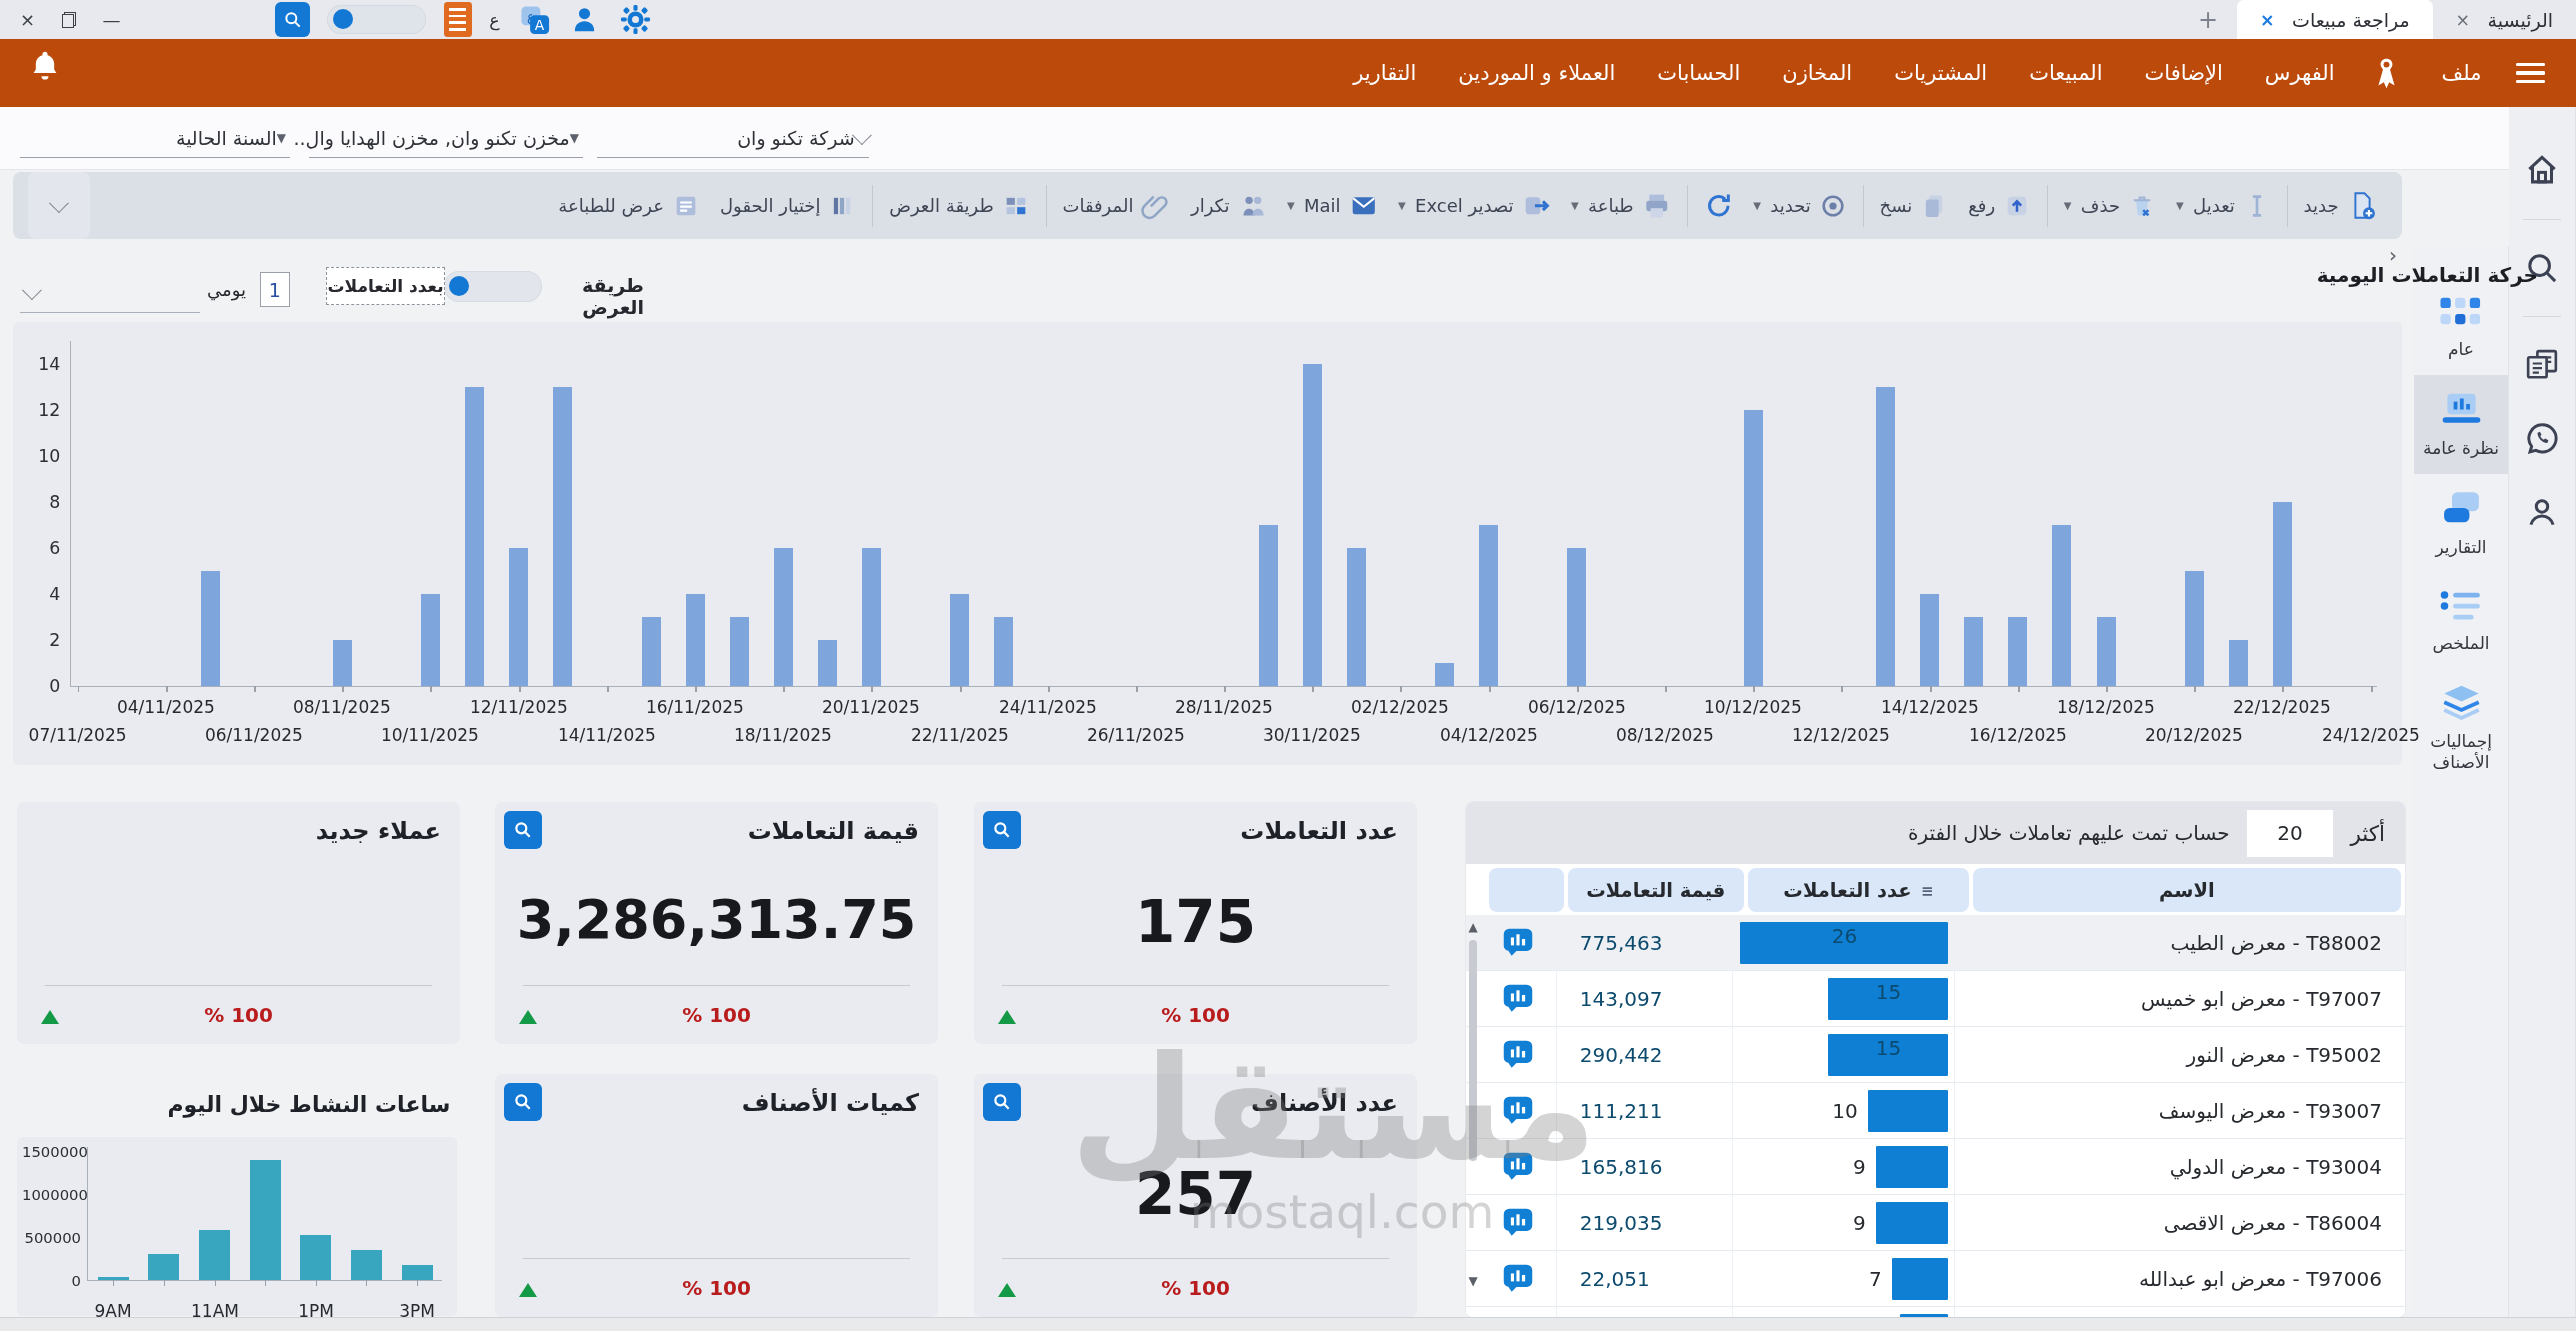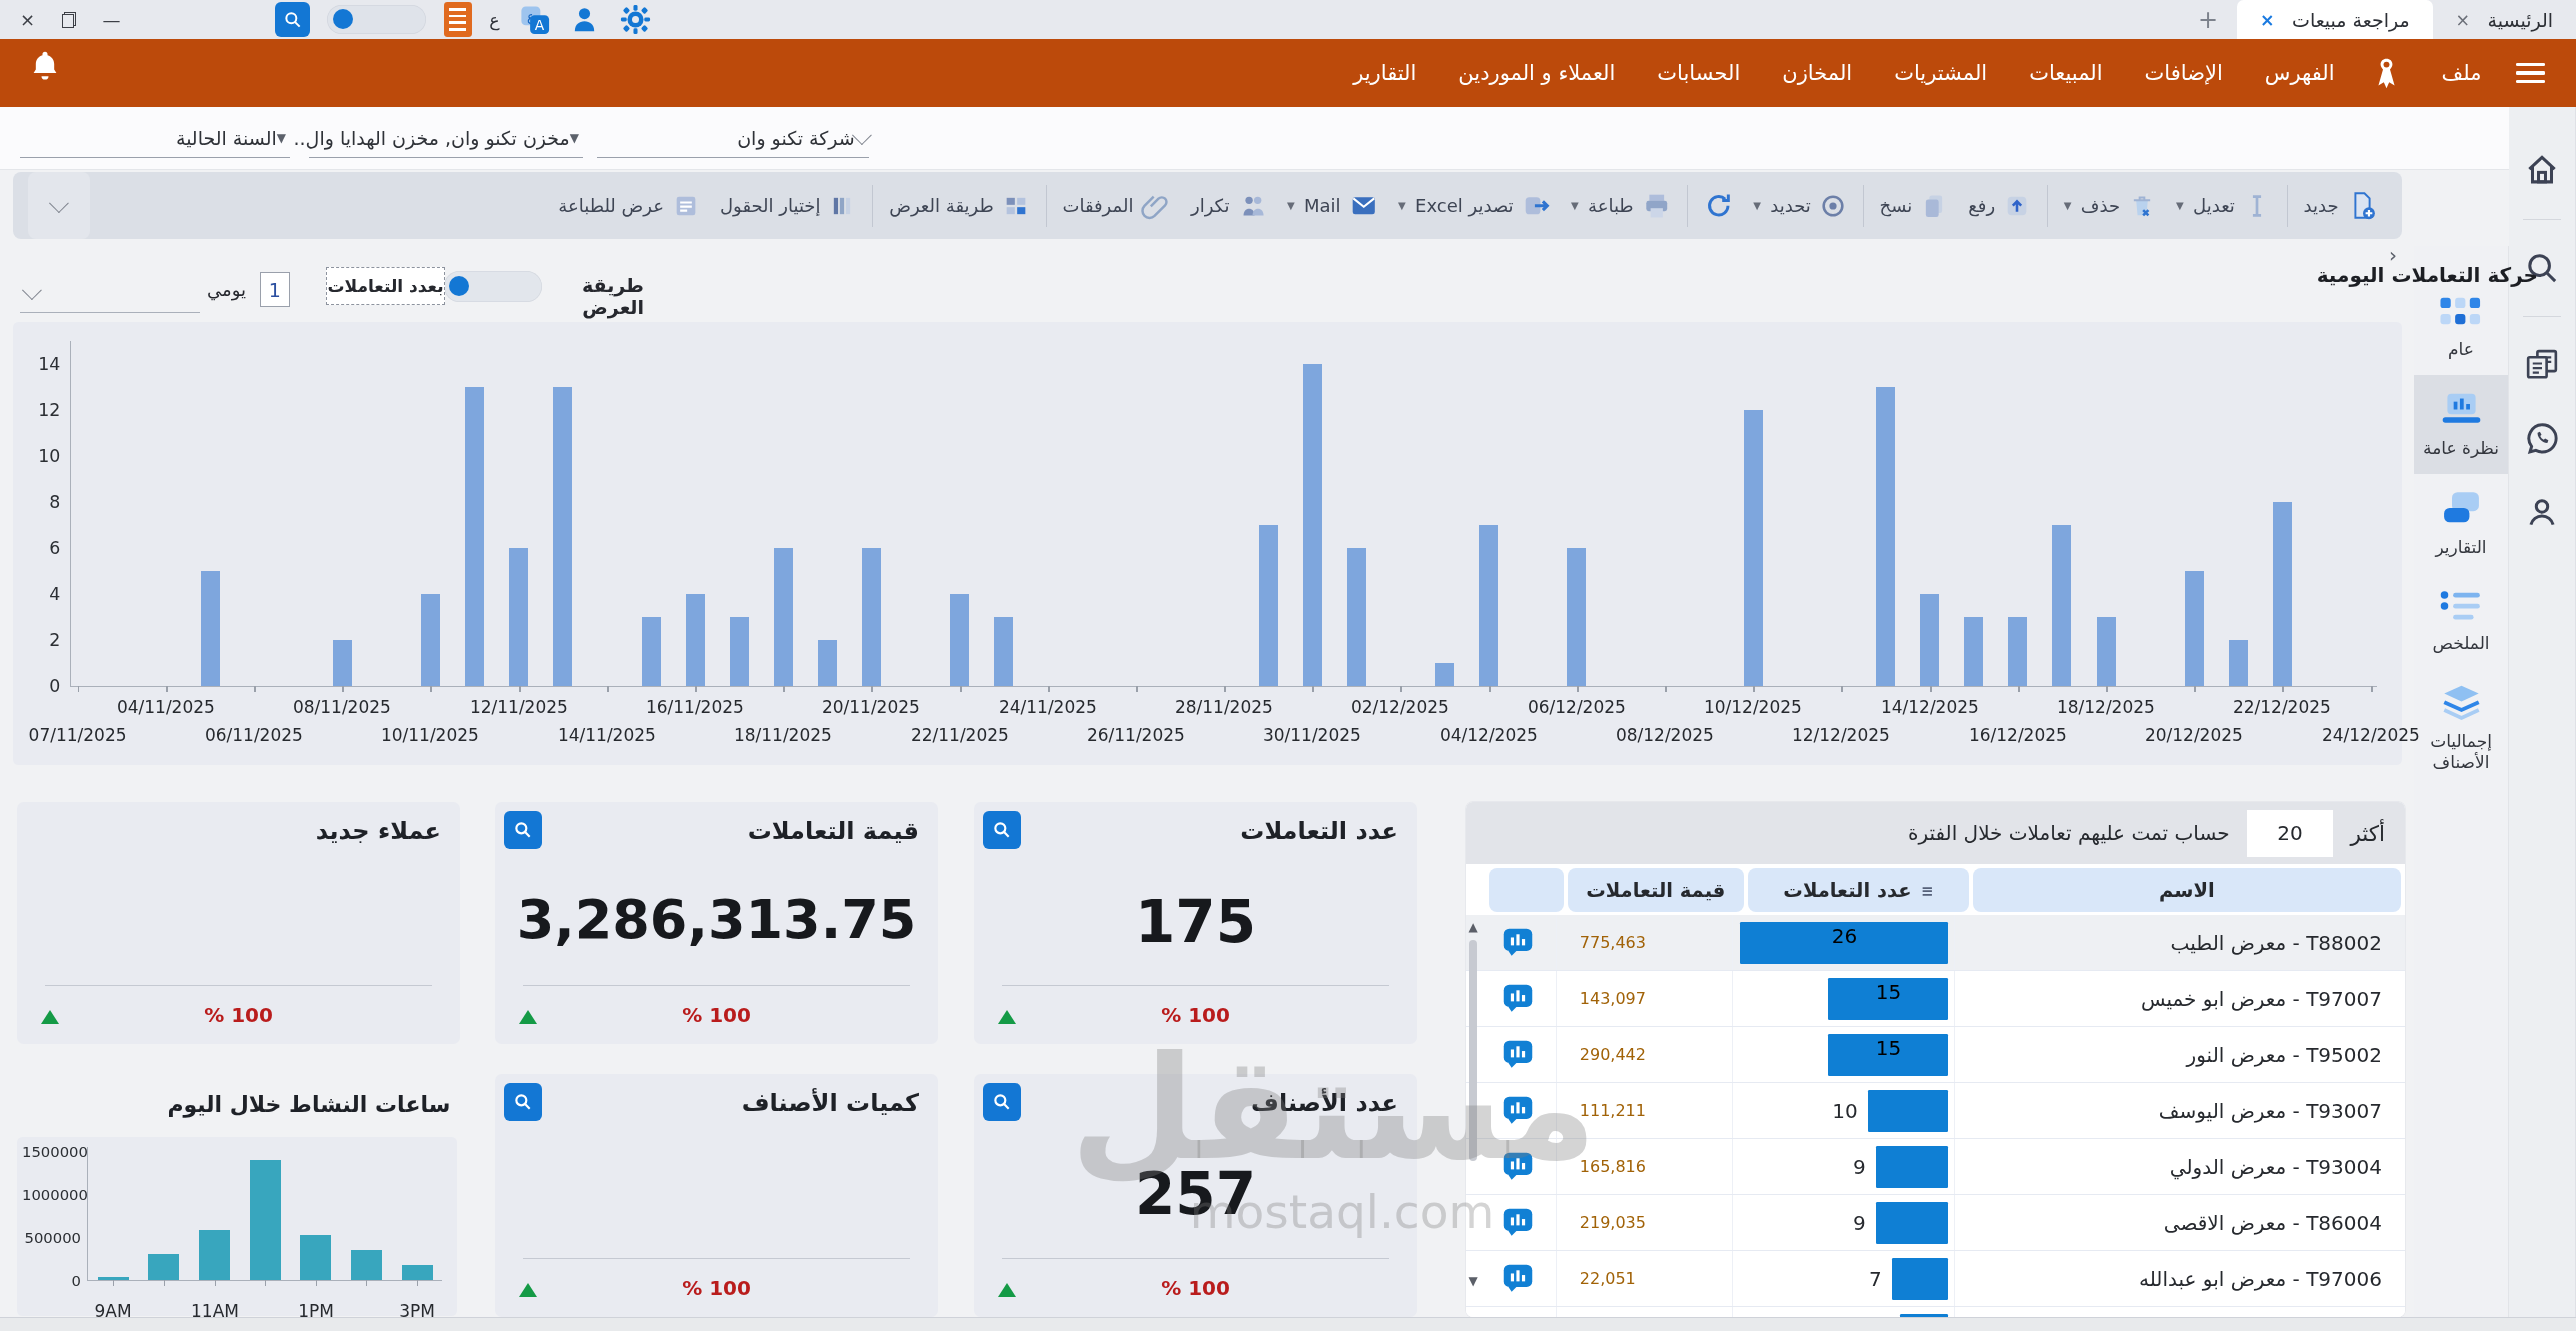--- a/index.html
+++ b/index.html
@@ -102,25 +102,25 @@
   .col-count{width:221px;}
   .col-value{width:176px;}
   .col-icon{width:75px;}
   .col-scroll{width:14.8px;background:transparent;}
   .sort-ico{font-size:14.8px;color:#56617a;}
   #table-rows{position:relative;}
   .trow{display:flex;height:55px;align-items:center;border-bottom:1.3px solid #E6EAF2;background:#fff;}
   .trow.selected{background:#EEF0F3;}
   .c-name{flex:1;font-size:20px;color:#26292e;padding-right:23px;white-space:nowrap;overflow:hidden;border-left:1.3px solid #EDF0F6;height:100%;display:flex;align-items:center;}
   .c-count{width:221px;position:relative;height:100%;border-left:1.3px solid #EDF0F6;direction:ltr;}
-  .c-value{width:176px;font-size:16px;color:#a16207;direction:ltr;text-align:left;padding-left:23px;box-sizing:border-box;border-left:1.3px solid #EDF0F6;height:100%;display:flex;align-items:center;}
+  .c-value{width:176px;font-size:20px;color:#0c4a6e;direction:ltr;text-align:left;padding-left:23px;box-sizing:border-box;border-left:1.3px solid #EDF0F6;height:100%;display:flex;align-items:center;}
   .c-icon{width:75px;display:flex;align-items:center;justify-content:center;height:100%;}
   .c-scroll{width:14.8px;height:100%;}
   .cbar{position:absolute;right:5.4px;top:6.7px;height:42px;background:#0F7FD4;border-radius:1.3px;}
-  .cbar-lbl-in{position:absolute;top:0;height:42px;display:flex;align-items:center;justify-content:center;color:#000000;font-size:20px;padding-left:20px;}
+  .cbar-lbl-in{position:absolute;top:0;height:42px;display:flex;align-items:center;justify-content:center;color:#0c4a6e;font-size:20px;padding-left:20px;}
   .cbar-lbl-out{position:absolute;top:6.7px;height:42px;display:flex;align-items:center;color:#26292e;font-size:20px;}
   #vscroll{position:absolute;left:1.3px;top:118px;width:13.4px;height:376px;}
   #vscroll .arr{position:absolute;left:1.3px;font-size:12px;color:#5b5f68;}
   #vscroll .thumb{position:absolute;left:2px;top:20px;width:8px;height:221px;background:#c7cad1;border-radius:4px;}
   
   #footer{left:0;top:1317px;width:2576px;height:15.4px;background:#E8EAEC;border-top:0.7px solid #cfd2d9;}
   #watermark{left:1087px;top:1033px;width:510px;text-align:center;pointer-events:none;z-index:50;color:rgba(125,125,125,0.33);}
   #watermark .l1{font-size:144px;font-weight:bold;line-height:1.05;}
   #watermark .l2{font-size:47px;direction:ltr;}
   svg{display:block;}

